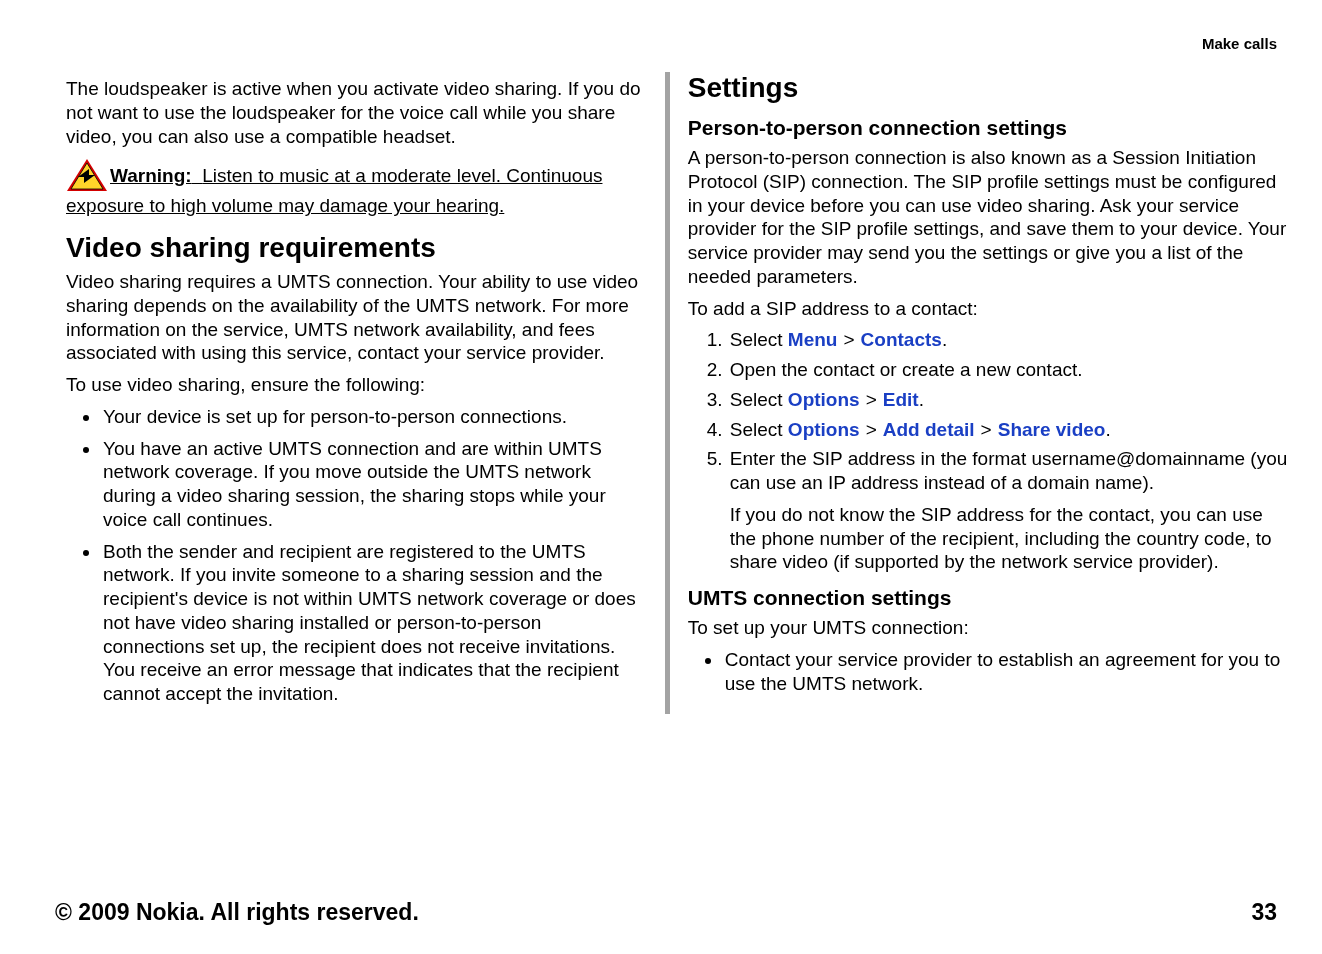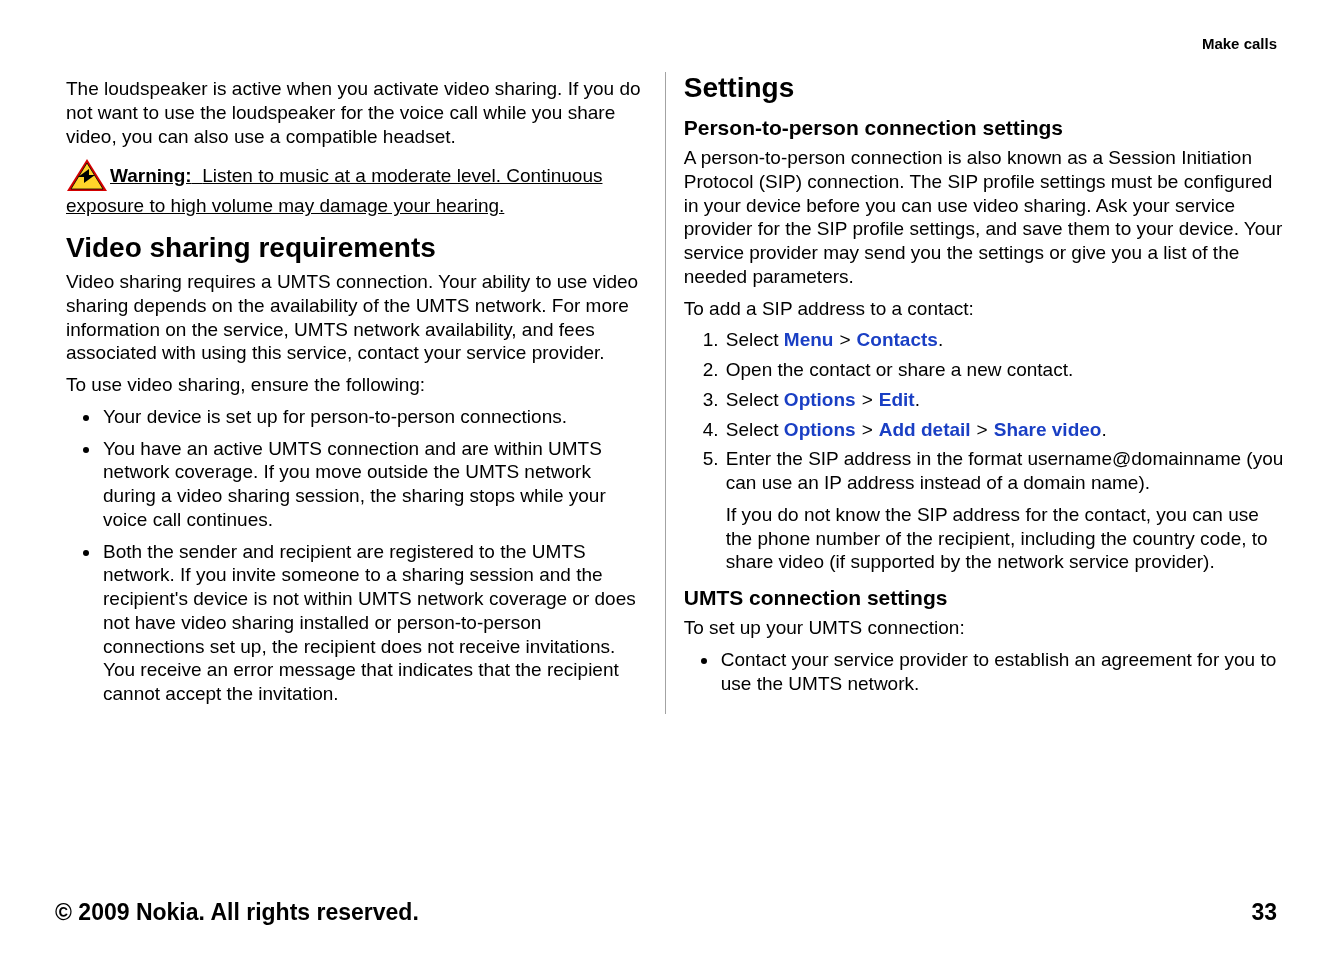--- a/index.html
+++ b/index.html
@@ -25,21 +25,21 @@
     margin-left: 11px;
   }
   .col-left {
     width: 49%;
     padding-right: 20px;
     padding-top: 5px;
   }
   .col-right {
     width: 51%;
     padding-left: 18px;
-    border-left: 1px solid #a3a3a3;
+    border-left: 5px solid #a3a3a3;
   }
   p { font-size: 19px; line-height: 1.25; margin-bottom: 8px; }
   h2 { font-size: 28px; font-weight: bold; margin-top: 14px; margin-bottom: 6px; }
   h3 { font-size: 21px; font-weight: bold; margin-top: 12px; margin-bottom: 6px; }
   ul { list-style: disc; padding-left: 35px; }
   ul li { font-size: 19px; line-height: 1.25; margin-bottom: 8px; padding-left: 2px; }
   ol { list-style: decimal; padding-left: 40px; }
   ol li { font-size: 19px; line-height: 1.25; margin-bottom: 6px; padding-left: 2px; }
   ol li p { margin-top: 8px; }
   .menu-link { color: #1a3fc4; font-weight: bold; }
@@ -98,21 +98,21 @@
     <h2 style="margin-top:0">Settings</h2>
 
     <h3>Person-to-person connection settings</h3>
     <p>A person-to-person connection is also known as a Session Initiation Protocol (SIP) connection. The SIP profile settings must be configured in your device before you can use video sharing. Ask your service provider for the SIP profile settings, and save them to your device. Your service provider may send you the settings or give you a list of the needed parameters.</p>
     <p>To add a SIP address to a contact:</p>
 
     <ol>
       <li>
         <span>Select </span><span class="menu-link">Menu</span><span class="sep">&gt;</span><span class="menu-link">Contacts</span>.
       </li>
-      <li>Open the contact or share a new contact.</li>
+      <li>Open the contact or create a new contact.</li>
       <li>
         <span>Select </span><span class="menu-link">Options</span><span class="sep">&gt;</span><span class="menu-link">Edit</span>.
       </li>
       <li>
         <span>Select </span><span class="menu-link">Options</span><span class="sep">&gt;</span><span class="menu-link">Add detail</span><span class="sep">&gt;</span><span class="menu-link">Share video</span>.
       </li>
       <li>
         <span>Enter the SIP address in the format username@domainname (you can use an IP address instead of a domain name).</span>
         <p>If you do not know the SIP address for the contact, you can use the phone number of the recipient, including the country code, to share video (if supported by the network service provider).</p>
       </li>

